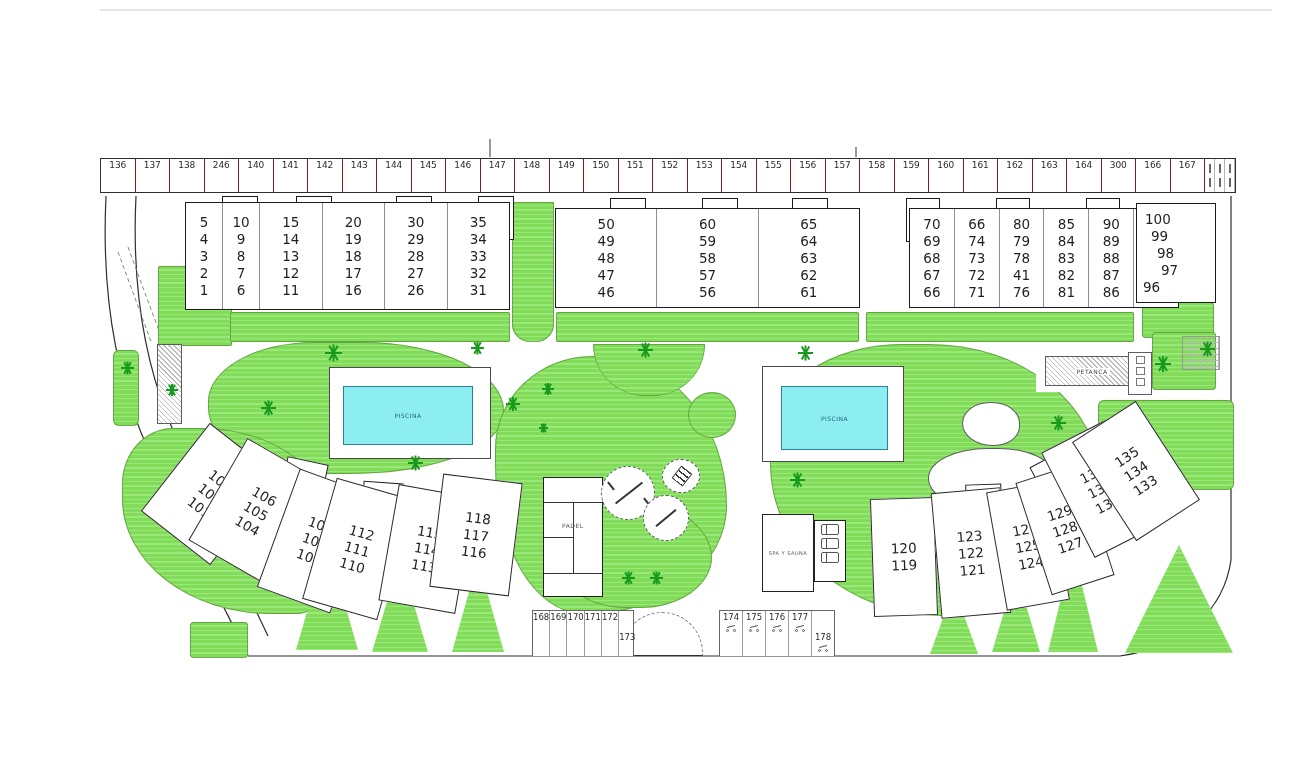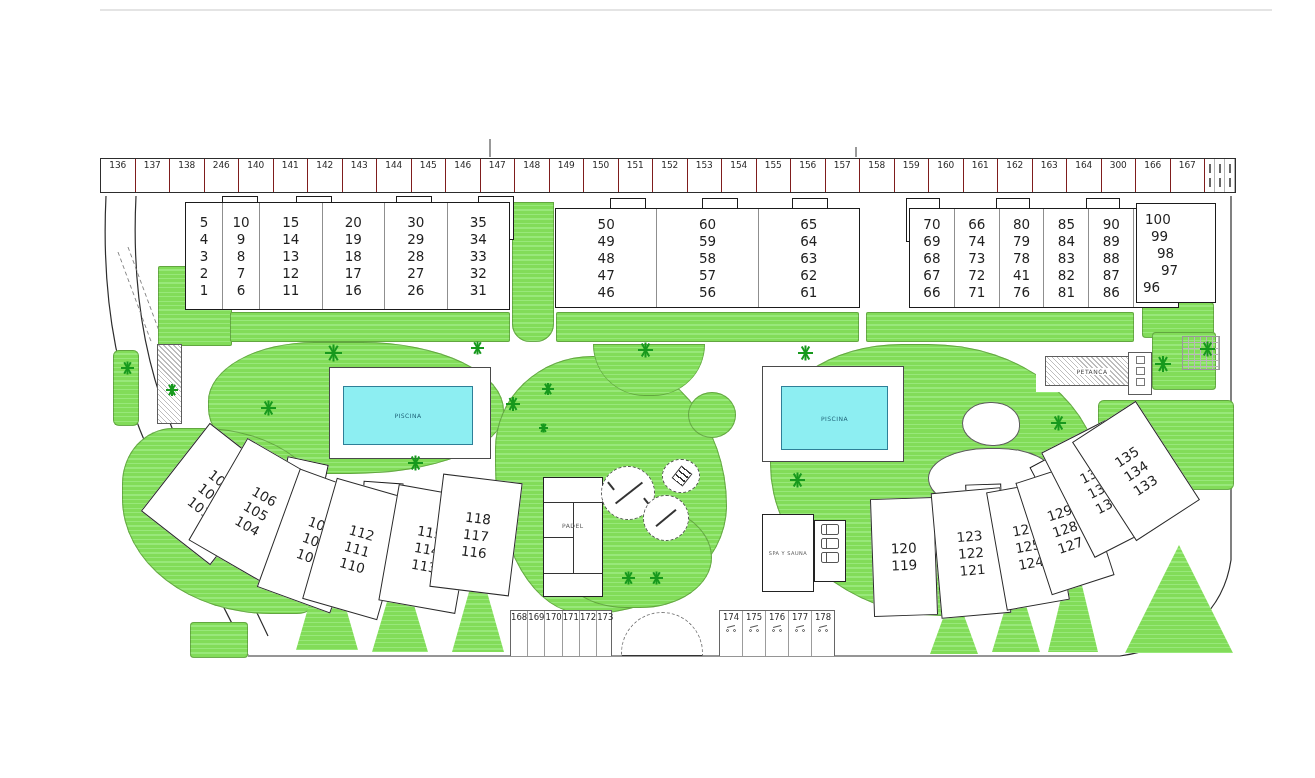--- a/index.html
+++ b/index.html
@@ -46,21 +46,21 @@
         border-radius:42px 42px 0 0;box-sizing:border-box;}
   
   .tree{position:absolute;height:2px;background:#17991d;pointer-events:none;}
   .tree::before,.tree::after,.tree i{content:"";position:absolute;left:0;top:0;width:100%;height:100%;background:inherit;}
   .tree::before{transform:rotate(60deg);}
   .tree::after{transform:rotate(-60deg);}
   .tree i{transform:rotate(90deg);display:block;}
   
   .bstrip{position:absolute;display:flex;background:#fff;border:1px solid #666;border-bottom:none;box-sizing:border-box;}
   .bcell{flex:1;border-right:1px solid #9c9c9c;text-align:center;font-size:8.5px;color:#2a2a2a;padding-top:1px;box-sizing:border-box;}
-  .bcell:last-child{border-right:none;}
+  .bcell:last-child{border-right:none;margin-top:20px;}
   .moto{width:10px;height:6px;margin:4px auto 0;position:relative;}
   .moto::before,.moto::after{content:"";position:absolute;bottom:0;width:3px;height:3px;border:1px solid #555;border-radius:50%;box-sizing:border-box;}
   .moto::before{left:0;}.moto::after{right:0;}
   .moto i{position:absolute;left:1px;right:1px;top:0;border-top:1.5px solid #555;transform:rotate(-14deg);display:block;}
   .grid{position:absolute;border:1px solid #999;background:
     repeating-linear-gradient(90deg,transparent 0 5px,#b8b8b8 5px 6px),
     repeating-linear-gradient(180deg,transparent 0 5px,#b8b8b8 5px 6px);box-sizing:border-box;}
   .bins{position:absolute;background:#fff;border:1px solid #5c5c5c;box-sizing:border-box;}
   .bins i{display:block;width:9px;height:8px;border:1px solid #777;margin:3px auto 0;box-sizing:border-box;}
 </style>
@@ -395,21 +395,21 @@
       <div class="pcell">163</div>
       <div class="pcell">164</div>
       <div class="pcell">300</div>
       <div class="pcell">166</div>
       <div class="pcell">167</div>
       <div class="bike"></div>
       <div class="bike"></div>
       <div class="bike"></div>
     </div>
 
-  <div class="bstrip" id="parkingBL" style="left:510px;top:610px;width:102px;height:46px;">
+  <div class="bstrip" id="parkingBL" style="left:532px;top:610px;width:102px;height:46px;">
       <div class="bcell">168</div>
       <div class="bcell">169</div>
       <div class="bcell">170</div>
       <div class="bcell">171</div>
       <div class="bcell">172</div>
       <div class="bcell">173</div>
     </div>
   <div class="bstrip" id="parkingBR" style="left:719px;top:610px;width:116px;height:46px;">
       <div class="bcell"><span>174</span><div class="moto">
           <i></i>

